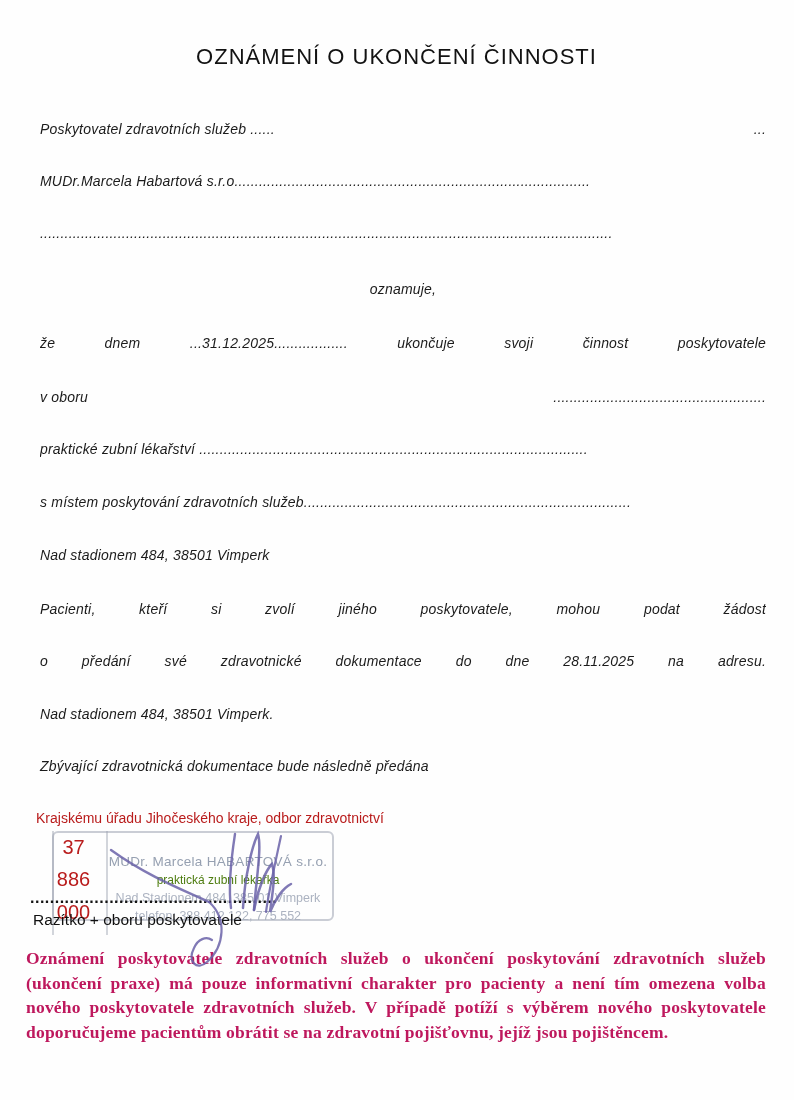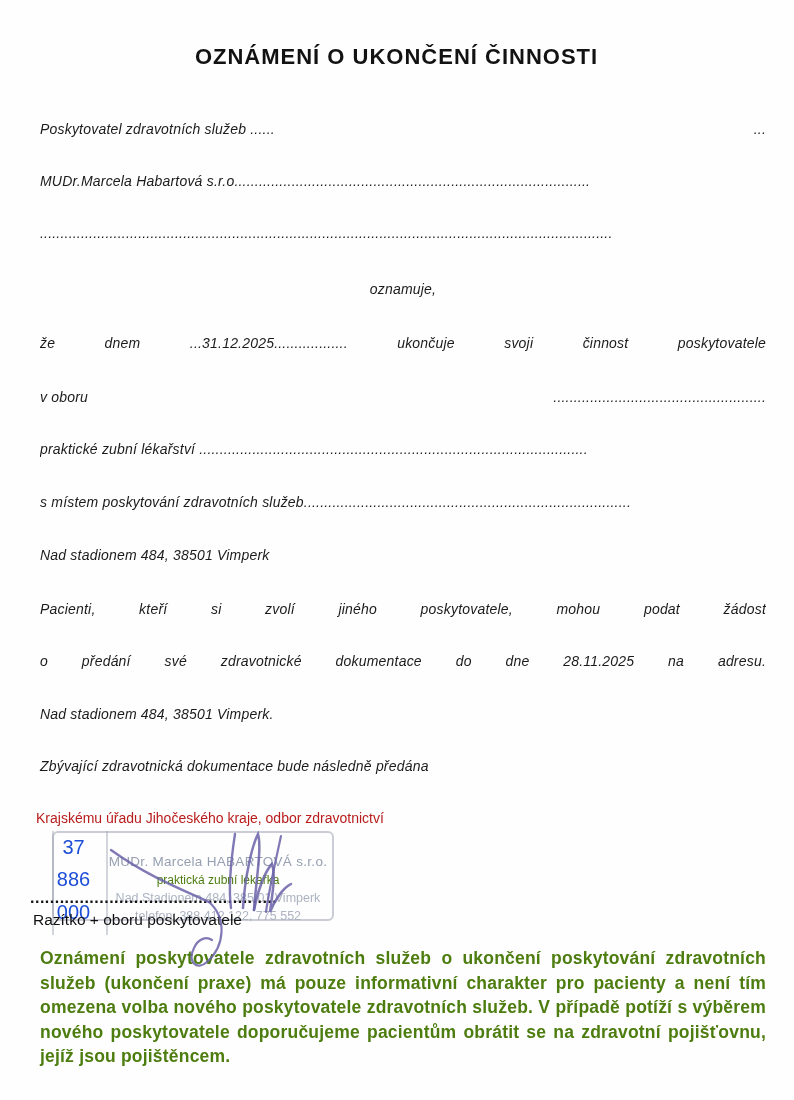--- a/index.html
+++ b/index.html
@@ -8,57 +8,57 @@
     background:#fefefe;color:#1b1b1b;
     font-family:"Liberation Sans","DejaVu Sans",sans-serif;
   }
   .line{position:absolute;left:40px;right:28px;font-size:14px;letter-spacing:.2px;line-height:26px;font-style:italic;}
   .clip{white-space:nowrap;overflow:hidden;}
   .just{text-align:justify;text-align-last:justify;}
   .center{text-align:center;}
   .flexline{display:flex;justify-content:space-between;}
   .doc-title{
     position:absolute;top:44px;left:0;right:1px;text-align:center;
-    font-size:22px;font-weight:bold;letter-spacing:1px;color:#121212;
+    font-size:22px;font-weight:normal;letter-spacing:1px;color:#121212;
   }
   .small-line{position:absolute;left:36px;font-size:14px;color:#b91c1c;}
   
   .stamp-outer{
     position:absolute;left:52px;top:831px;width:278px;height:86px;
     border:2px solid rgba(158,164,178,.55);border-radius:6px;
   }
   .stamp-colline{
     position:absolute;left:52px;top:831px;width:52px;height:104px;
     border-left:2px solid rgba(158,164,178,.45);
     border-right:2px solid rgba(158,164,178,.45);
   }
   .stamp-num{
     position:absolute;left:52px;width:43px;text-align:center;
-    font-size:20px;color:#1d4ed8;filter:blur(.4px);
+    font-size:20px;color:#b91c1c;filter:blur(.4px);
   }
   .stamp-text{
     position:absolute;left:108px;top:837px;width:220px;text-align:center;
     color:#a3abba;filter:blur(.45px);line-height:18px;margin-top:16px;
   }
   .stamp-text .s1{font-size:13.5px;color:#96a0b1;letter-spacing:.3px;}
   .stamp-text .s2{font-size:12px;color:#4d7c0f;}
   .stamp-text .s3{font-size:12.5px;color:#acb3c1;}
   .stamp-text .s4{font-size:12.5px;color:#acb3c1;}
   .sig-dots{
     position:absolute;left:30px;top:889px;width:290px;
     font-size:16px;font-weight:700;letter-spacing:.5px;color:#141414;
     white-space:nowrap;overflow:hidden;
   }
   .sig-label{position:absolute;left:33px;top:911px;font-size:15.5px;color:#101010;}
   .signature-svg{position:absolute;left:85px;top:824px;z-index:5;}
   .footer-par{
-    position:absolute;left:40px;right:28px;top:946px;
-    font-family:Liberation Sans, sans-serif;
+    position:absolute;left:26px;right:28px;top:946px;
+    font-family:Liberation Serif, serif;
     font-weight:bold;font-size:17.5px;line-height:24.5px;
-    text-align:justify;color:#4d7c0f;letter-spacing:.2px;
+    text-align:justify;color:#be185d;letter-spacing:.2px;
   }
 </style>
 </head>
 <body>
 
 <div class="page">
 
   <div class="doc-title">OZNÁMENÍ O UKONČENÍ ČINNOSTI</div>
 
   <div class="line flexline" style="top:116px">

